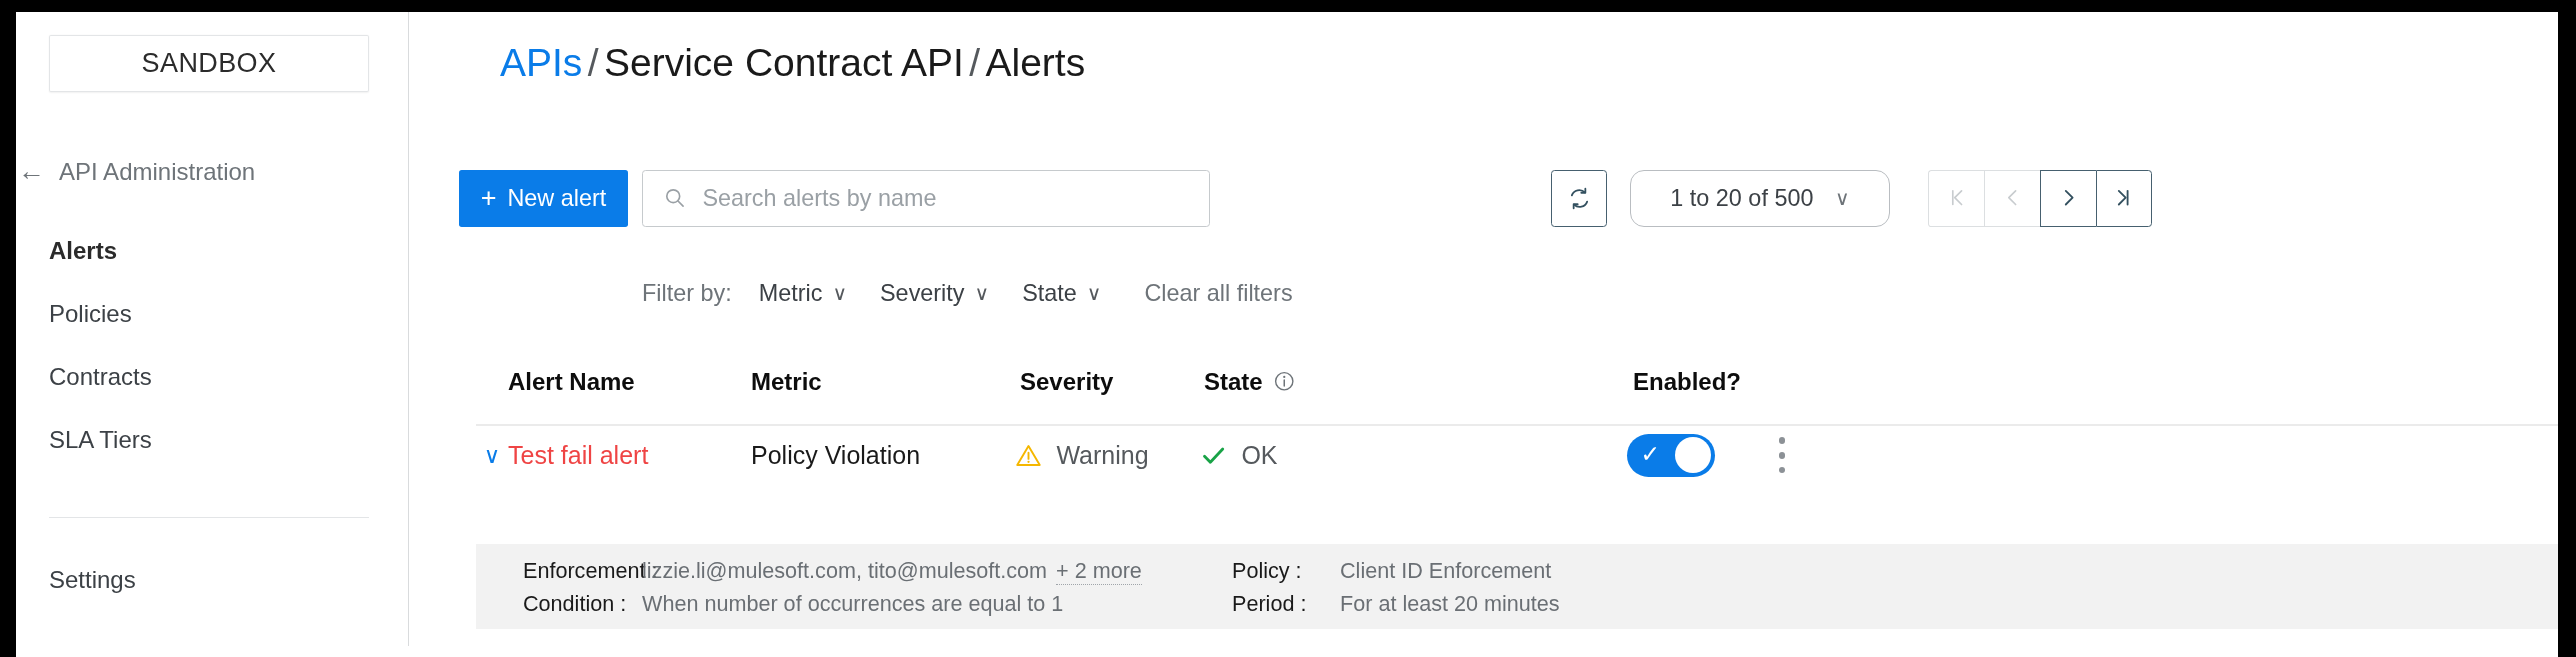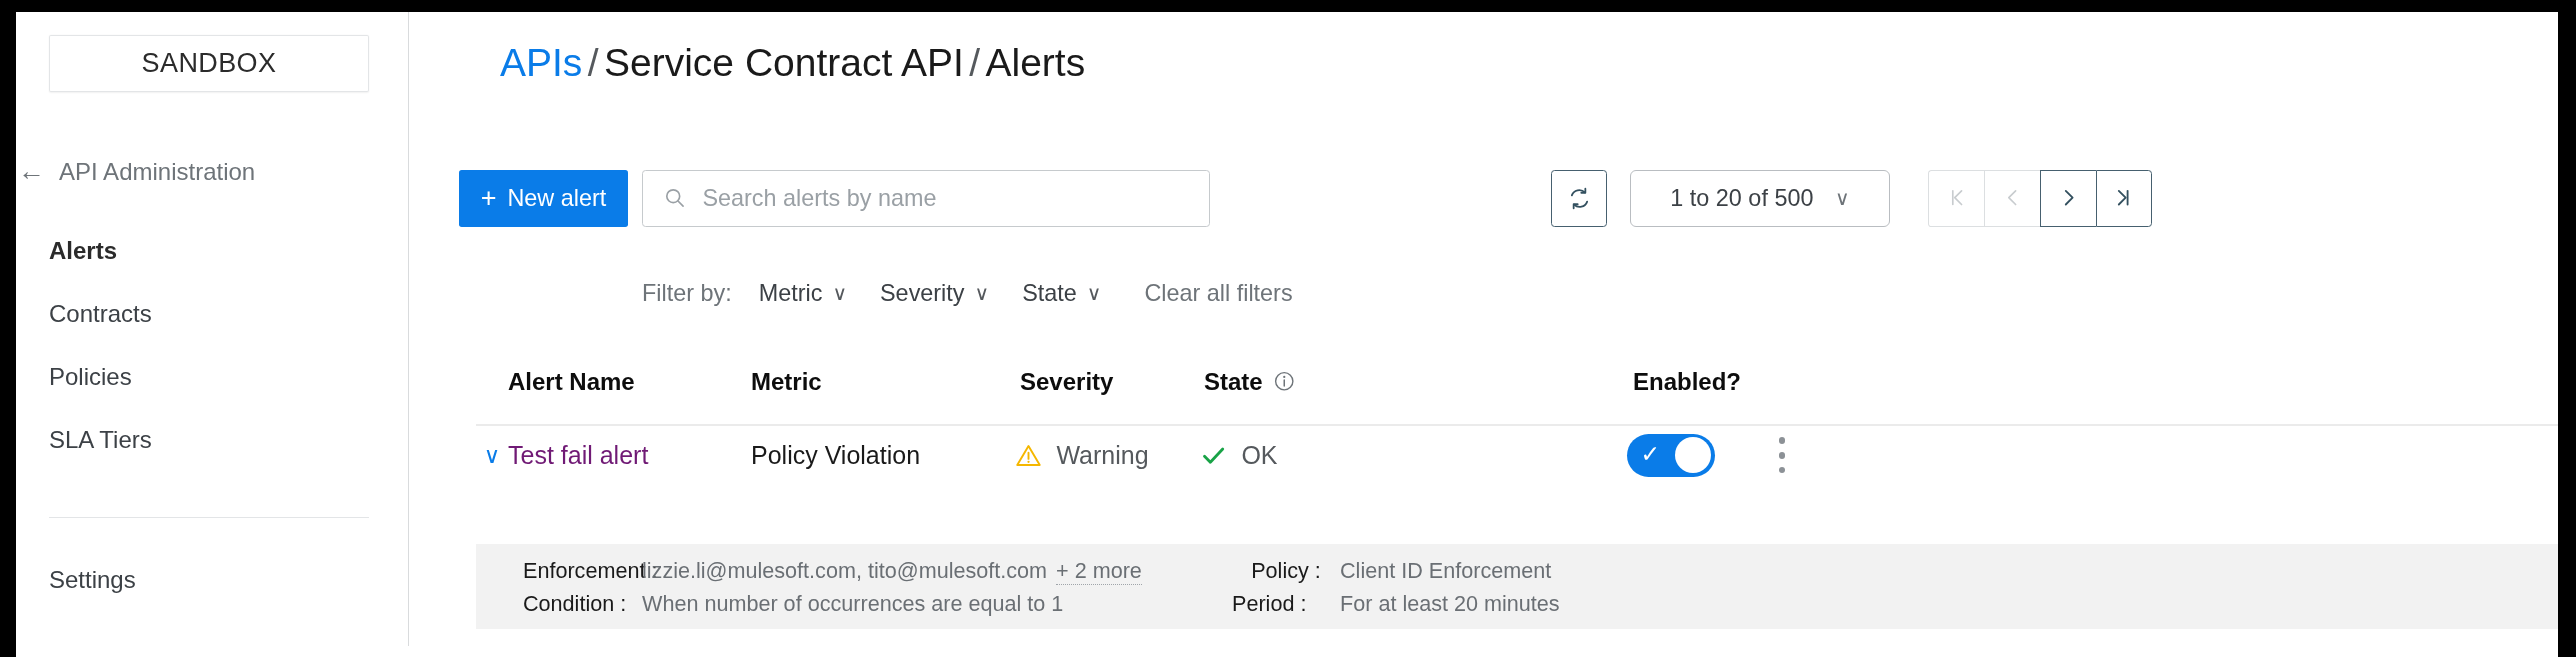--- a/index.html
+++ b/index.html
@@ -211,21 +211,21 @@
     justify-content: center;
     cursor: pointer;
   }
   #page-size {
     position: absolute;
     left: 1220px;
     top: 0;
     width: 260px;
     height: 57px;
     border: 0.9px solid #b9bdc1;
-    border-radius: 6px;
+    border-radius: 14px;
     background: #ffffff;
     display: flex;
     align-items: center;
     justify-content: center;
     gap: 21.6px;
     font-size: 23.4px;
     color: #3c4146;
     cursor: pointer;
   }
   #page-size .chev { font-size: 20px; color: #6e7479; }
@@ -337,21 +337,21 @@
     top: 0;
     height: 59px;
     width: 32px;
     display: flex;
     align-items: center;
     justify-content: center;
     color: #0a7ce8;
     font-size: 22.5px;
     cursor: pointer;
   }
-  #alert-name-link { color: #701a75; cursor: pointer; }
+  #alert-name-link { color: #ef4444; cursor: pointer; }
   #metric-val { color: #1a1a1a; }
   #sev-val { color: #55595d; }
   #state-val { color: #55595d; }
 
   #toggle {
     position: absolute;
     left: 1151px;
     top: 8px;
     width: 88px;
     height: 43px;
@@ -416,21 +416,21 @@
   .det-k.wide { width: 108px; }
   .det-v { color: #6a6f74; }
   .more {
     color: #6a6f74;
     border-bottom: 1.8px dotted #a0a5aa;
     margin-left: 9px;
     cursor: pointer;
   }
   #d-recipients { left: 47px; top: 14.4px; }
   #d-condition  { left: 47px; top: 47px; }
-  #d-policy     { left: 756px; top: 14.4px; text-align: center; }
+  #d-policy     { left: 756px; top: 14.4px; }
   #d-period     { left: 756px; top: 47px; }
 </style>
 </head>
 <body>
 
 <div id="frame">
   <div id="app">
 
     <div id="sidebar">
 
@@ -441,24 +441,24 @@
       <div id="back-link">
         <span class="arrow">←</span>
         <span class="lbl">API Administration</span>
       </div>
 
       <div class="nav-list">
         <div class="nav-item active">
           <span>Alerts</span>
         </div>
         <div class="nav-item">
+          <span>Policies</span>
+        </div>
+        <div class="nav-item">
           <span>Contracts</span>
-        </div>
-        <div class="nav-item">
-          <span>Policies</span>
         </div>
         <div class="nav-item">
           <span>SLA Tiers</span>
         </div>
       </div>
 
       <div id="nav-divider"></div>
 
       <div class="nav-list-2">
         <div class="nav-item">

